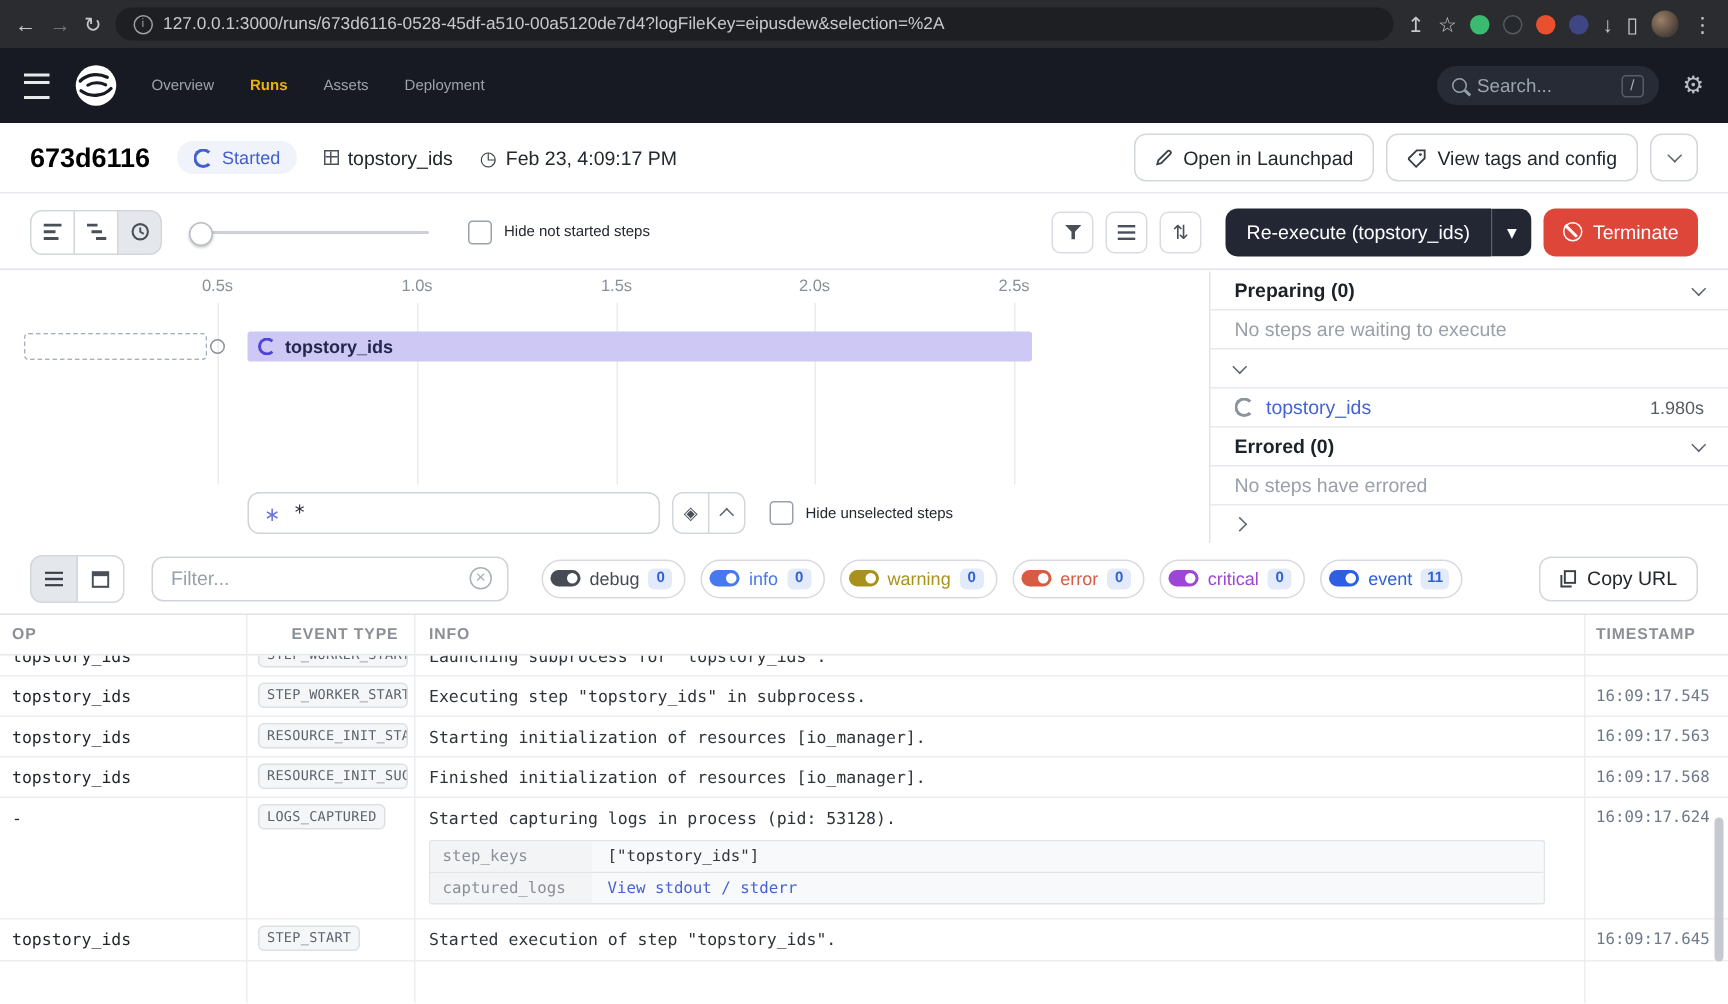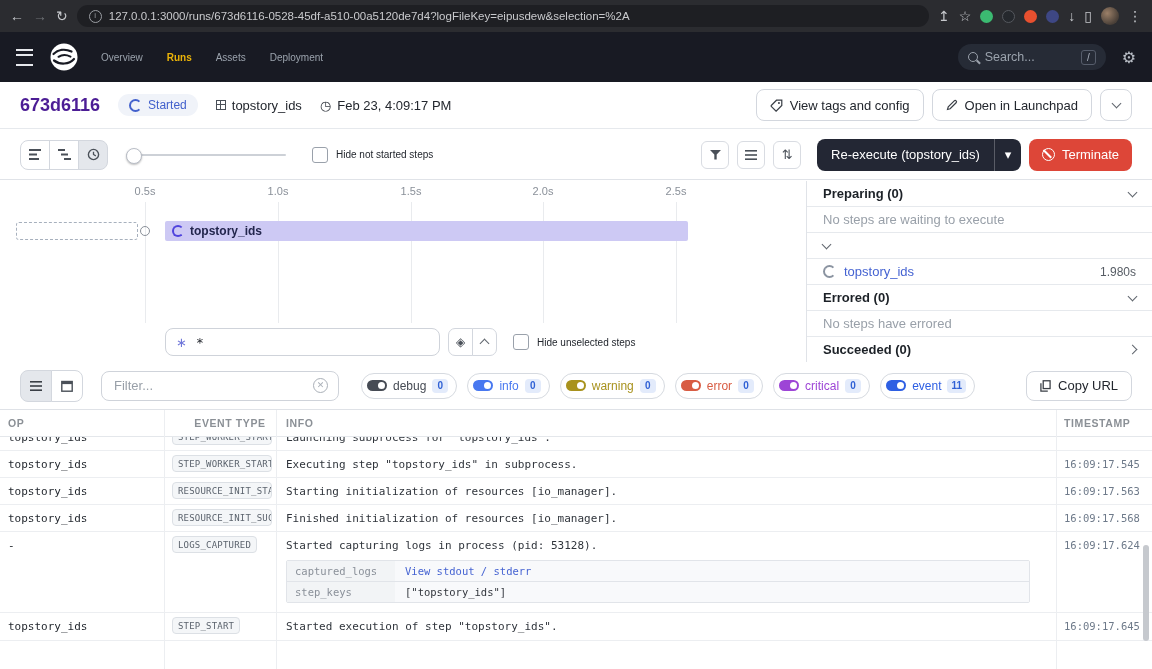--- a/index.html
+++ b/index.html
@@ -32,21 +32,21 @@
   .mag{width:8px;height:8px;border:1.6px solid #9AA1AB;border-radius:50%;position:relative;flex:0 0 auto;}
   .mag::after{content:"";position:absolute;width:5px;height:1.6px;background:#9AA1AB;
               transform:rotate(45deg);right:-4px;bottom:-2px;}
   .hsearch-text{color:#9BA3AD;font-size:12.5px;flex:1;}
   .slashkey{border:1px solid #565D6B;border-radius:3px;color:#AAB1BC;font-size:10px;padding:1px 5px;}
   .gear{color:#B9BEC6;font-size:16px;margin-left:16px;}
 
   
   #runheader{position:absolute;top:82px;left:0;width:1152px;height:47px;background:#fff;
              border-bottom:1px solid #E6E9ED;display:flex;align-items:center;padding:0 20px;box-sizing:border-box;}
-  #runid{font-size:18px;font-weight:700;color:#4c1d95;}
+  #runid{font-size:18px;font-weight:700;color:#000000;}
   .statuspill{margin-left:18px;display:flex;align-items:center;gap:6px;background:#F0F3F9;
               border-radius:12px;padding:4px 11px;color:#4260CC;font-size:12px;}
   .spin{width:9px;height:9px;border:2px solid #4260CC;border-right-color:transparent;border-radius:50%;}
   .meta-item{margin-left:18px;display:flex;align-items:center;gap:6px;font-size:13px;color:#23272E;}
   .gridic{width:10px;height:10px;border:1.2px solid #4A5058;box-sizing:border-box;
           background:linear-gradient(#4A5058,#4A5058) center/1.2px 100% no-repeat,
                      linear-gradient(#4A5058,#4A5058) center/100% 1.2px no-repeat;}
   .clockic{color:#3A3F46;font-size:13px;line-height:1;}
   #runbtns{margin-left:auto;display:flex;align-items:center;gap:8px;}
   .btn{height:32px;display:flex;align-items:center;gap:7px;border:1px solid #D3D7DE;border-radius:8px;
@@ -223,31 +223,31 @@
   <span class="meta-item">
     <span class="gridic"></span>
     <span>topstory_ids</span>
   </span>
   <span class="meta-item">
     <span class="clockic">◷</span>
     <span>Feb 23, 4:09:17 PM</span>
   </span>
   <div id="runbtns">
     <button class="btn">
+      <svg width="12" height="12" viewBox="0 0 16 16">
+        <path d="M2 14 L3 10.5 L11 2.5 A1.4 1.4 0 0 1 13.5 5 L5.5 13 Z" fill="none" stroke="#3A3F46" stroke-width="1.6"></path>
+      </svg>
+      <span>Open in Launchpad</span>
+    </button>
+    <button class="btn">
       <svg width="13" height="13" viewBox="0 0 16 16">
         <path d="M1.5 9 L7.5 15 L14.5 8 L14.5 1.5 L8 1.5 L1.5 8 Z" fill="none" stroke="#3A3F46" stroke-width="1.5"></path>
         <circle cx="11" cy="5" r="1.2" fill="#3A3F46"></circle>
       </svg>
       <span>View tags and config</span>
-    </button>
-    <button class="btn">
-      <svg width="12" height="12" viewBox="0 0 16 16">
-        <path d="M2 14 L3 10.5 L11 2.5 A1.4 1.4 0 0 1 13.5 5 L5.5 13 Z" fill="none" stroke="#3A3F46" stroke-width="1.6"></path>
-      </svg>
-      <span>Open in Launchpad</span>
     </button>
     <button class="btn icononly">
       <span class="chev"></span>
     </button>
   </div>
 </div>
 
 <div id="toolbar">
   <div class="seg">
     <span class="segbtn">
@@ -359,21 +359,20 @@
     <span class="dur">1.980s</span>
   </div>
   <div class="prow">
     <span class="title">Errored (0)</span>
     <span class="chev"></span>
   </div>
   <div class="prow">
     <span class="empty">No steps have errored</span>
   </div>
   <div class="prow">
-    <span class="title">Succeeded (0)</span>
     <span class="chev right"></span>
   </div>
 </div>
 
 <div id="logtoolbar">
   <div class="seg">
     <span class="segbtn big active">
       <svg width="12" height="10" viewBox="0 0 12 10">
         <rect y="0" width="12" height="1.6" fill="#3A3F46"></rect>
           <rect y="4.2" width="12" height="1.6" fill="#3A3F46"></rect>
@@ -481,26 +480,26 @@
       <div class="info mono">Finished initialization of resources [io_manager].</div>
       <div class="ts mono">16:09:17.568</div>
     </div>
     <div class="lrow r-tall">
       <div class="op mono">-</div>
       <div class="et"><span class="etpill mono">LOGS_CAPTURED</span></div>
       <div class="info mono">
         <span>Started capturing logs in process (pid: 53128).</span>
         <div class="meta">
           <div class="metarow">
+            <div class="metakey mono">step_keys</div>
+            <div class="metaval mono">["topstory_ids"]</div>
+          </div>
+          <div class="metarow">
             <div class="metakey mono">captured_logs</div>
             <div class="metaval mono link">View stdout / stderr</div>
-          </div>
-          <div class="metarow">
-            <div class="metakey mono">step_keys</div>
-            <div class="metaval mono">["topstory_ids"]</div>
           </div>
         </div>
       </div>
       <div class="ts mono">16:09:17.624</div>
     </div>
     <div class="lrow r-std" style="height:28px">
       <div class="op mono">topstory_ids</div>
       <div class="et"><span class="etpill mono">STEP_START</span></div>
       <div class="info mono">Started execution of step "topstory_ids".</div>
       <div class="ts mono">16:09:17.645</div>

